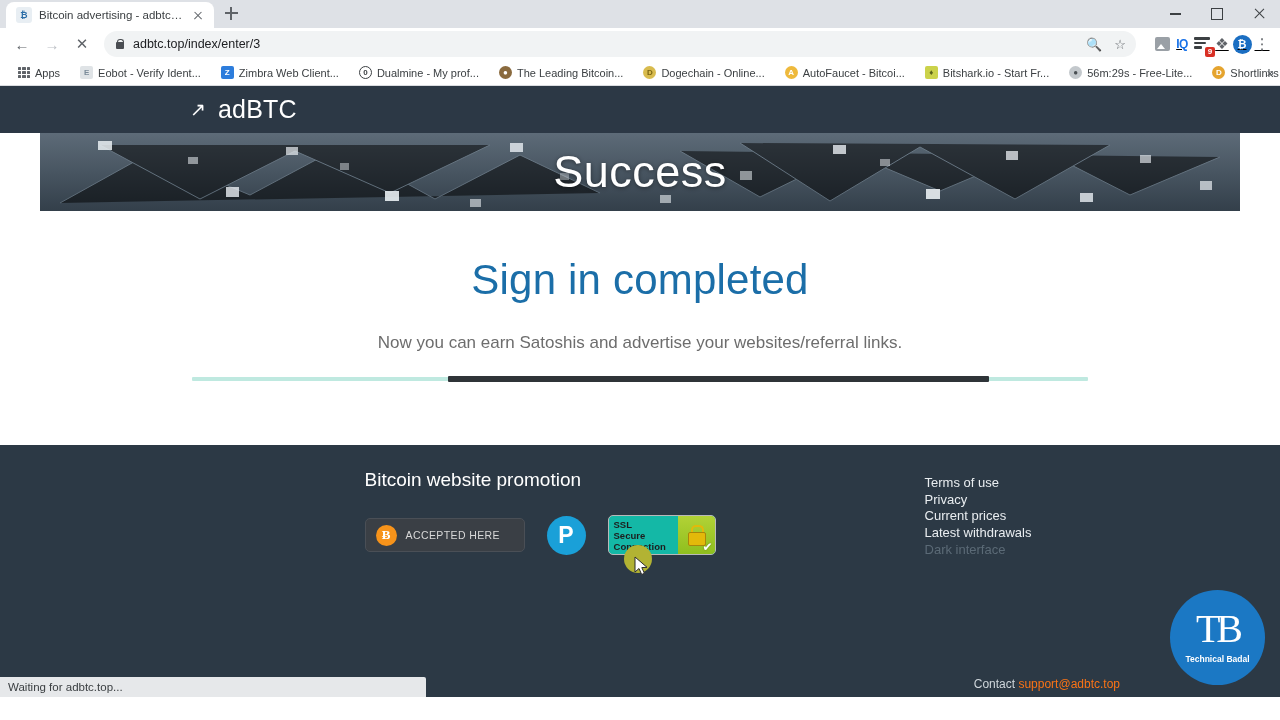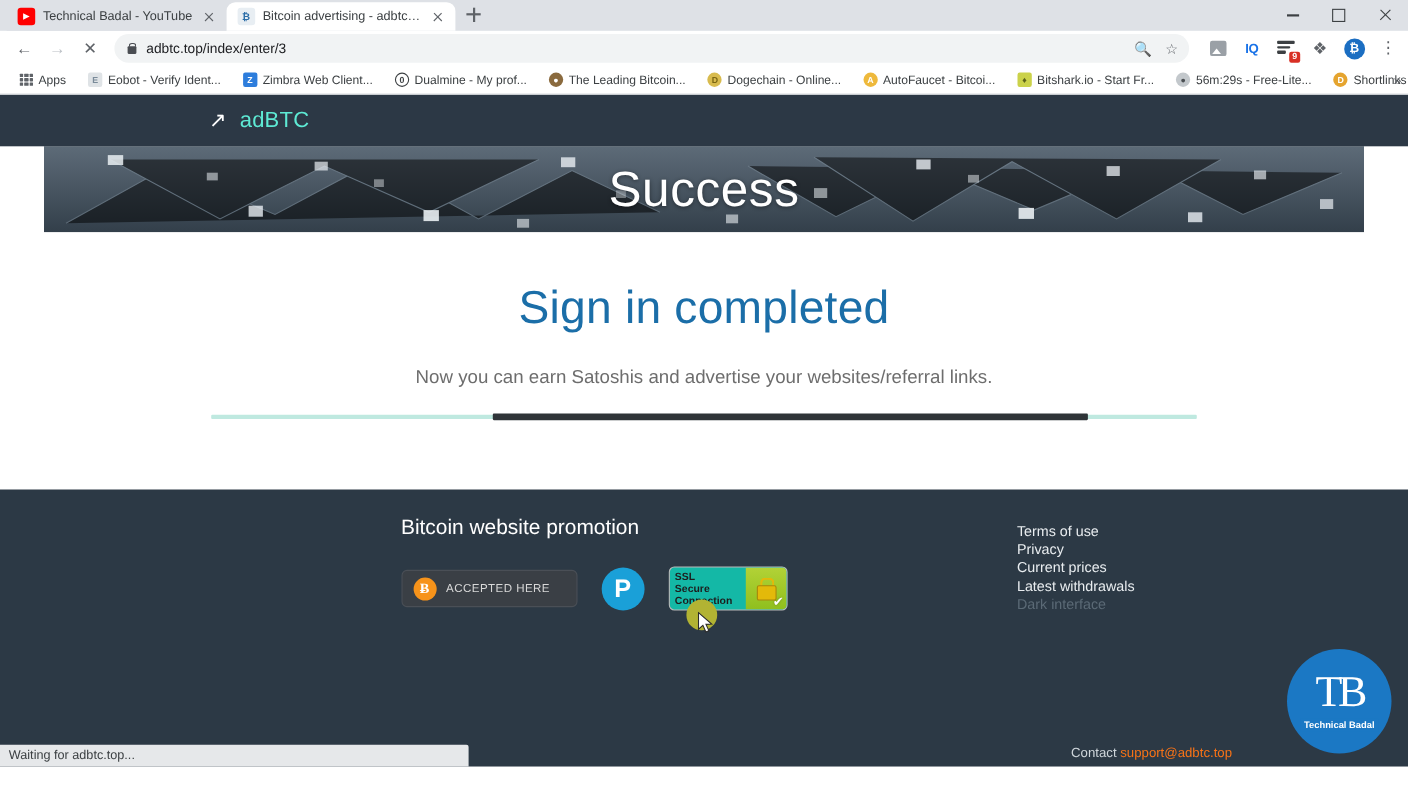--- a/index.html
+++ b/index.html
@@ -86,21 +86,21 @@
     content:""; position:absolute; left:1.5px; top:4px; width:8px; height:6.5px;
     background:#4a4d52; border-radius:1px;
   }
   .lock-icon::after {
     content:""; position:absolute; left:3px; top:0.5px; width:5px; height:5px;
     border:1.5px solid #4a4d52; border-bottom:none; border-radius:3px 3px 0 0;
   }
   .omnibox-url { font-size: 12.5px; color: #202124; white-space: nowrap; }
   .omni-right { display:flex; align-items:center; gap: 12px; margin-left:auto; }
   .oicon { color:#5f6368; font-size: 13px; display:flex; align-items:center; }
-  .ext-row { display:flex; align-items:flex-end; gap: 11px; padding-left: 8px; }
+  .ext-row { display:flex; align-items:flex-end; padding-left: 8px; text-decoration: underline; }
   .ext {
     width: 20px; height: 20px; display:flex; align-items:center; justify-content:center;
     font-size: 11px; position: relative;
   }
   .ext-img { background:#9aa0a6; border-radius:2px; width:15px; height:14px; position:relative; }
   .ext-img::after{content:"";position:absolute;left:2px;bottom:2px;width:0;height:0;border-style:solid;border-width:0 4px 5px 4px;border-color:transparent transparent #ffffff transparent;}
   .ext-iq { color:#1a73e8; font-weight: bold; font-size: 12px; font-family:"Liberation Sans", sans-serif; letter-spacing:-0.5px;}
   .ext-lines { width:16px; height:14px; position:relative; }
   .ext-lines i { position:absolute; left:0; height:2.6px; background:#3c4043; border-radius:1px; display:block; }
   .ext-lines i:nth-child(1){ top:0; width:16px; }
@@ -131,21 +131,21 @@
 
   
   .viewport { width:1280px; height: 611px; background:#ffffff; position:relative; overflow:hidden; }
 
   .site-header {
     height: 47px; background:#2c3845; display:flex; align-items:center;
     padding-left: 190px;
   }
   .logo-wrap { display:flex; align-items:center; gap: 12px; }
   .logo-arrow { color:#ffffff; font-size: 19px; line-height:1; font-weight: 300; }
-  .logo-text { color:#5eead4; font-size: 20px; font-weight: 400; letter-spacing:0.2px; }
+  .logo-text { color:#ffffff; font-size: 25px; font-weight: 400; letter-spacing:0.2px; }
 
   .hero {
     margin: 0 40px; height: 78px; position: relative; overflow: hidden;
     background: #46535e;
   }
   .hero-canvas { position:absolute; inset:0; width:100%; height:100%; display:block; }
   .hero-title {
     position: relative; z-index: 2; color:#ffffff; font-size: 45px; font-weight: 400;
     text-align: center; line-height: 78px; letter-spacing: 0.5px;
     text-shadow: 0 1px 4px rgba(0,0,0,0.45);
@@ -253,25 +253,20 @@
     border-top-right-radius: 2px; z-index: 30;
   }
   .statusbar span { font-size: 11.5px; color:#3c4043; }
 </style>
 </head>
 <body>
 
 <div class="chrome-topbar">
   <div class="tabstrip">
 
-    <div class="tab inactive">
-      <span class="tab-favicon fav-youtube"></span>
-      <span class="tab-title">Technical Badal - YouTube</span>
-      <span class="tab-close"></span>
-    </div>
 
     <div class="tab active">
       <span class="tab-favicon fav-adbtc">₿</span>
       <span class="tab-title">Bitcoin advertising - adbtc.top</span>
       <span class="tab-close"></span>
     </div>
 
     <div class="newtab"></div>
   </div>
 

